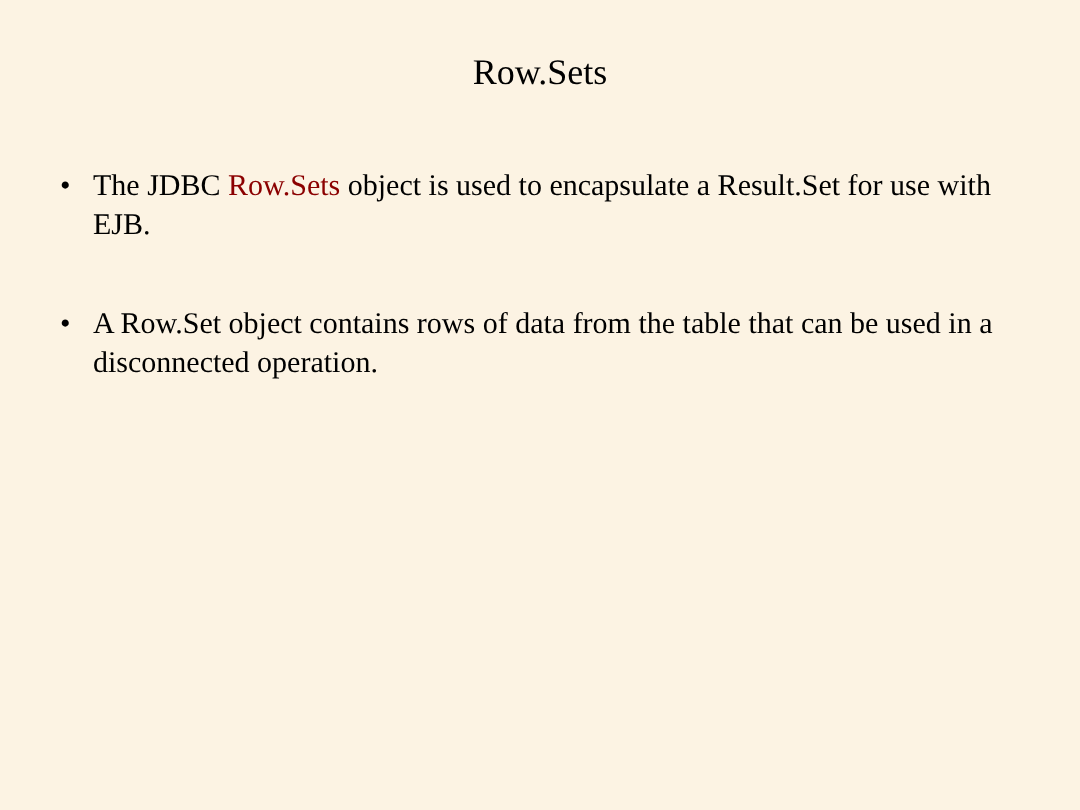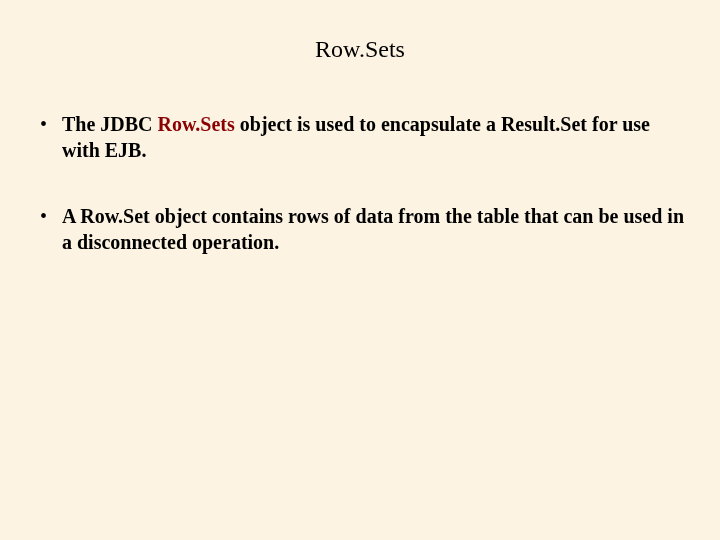--- a/index.html
+++ b/index.html
@@ -35,21 +35,20 @@
       margin-bottom: 40px;
     }
     .bullet-dot {
       flex-shrink: 0;
       width: 24px;
       text-align: left;
       padding-left: 2px;
     }
     .bullet-text {
       flex: 1;
-      font-weight: bold;
     }
     .highlight {
       color: #8b0000;
     }
   </style>
 </head>
 <body>
 
 <h1 class="title">Row.Sets</h1>
 

